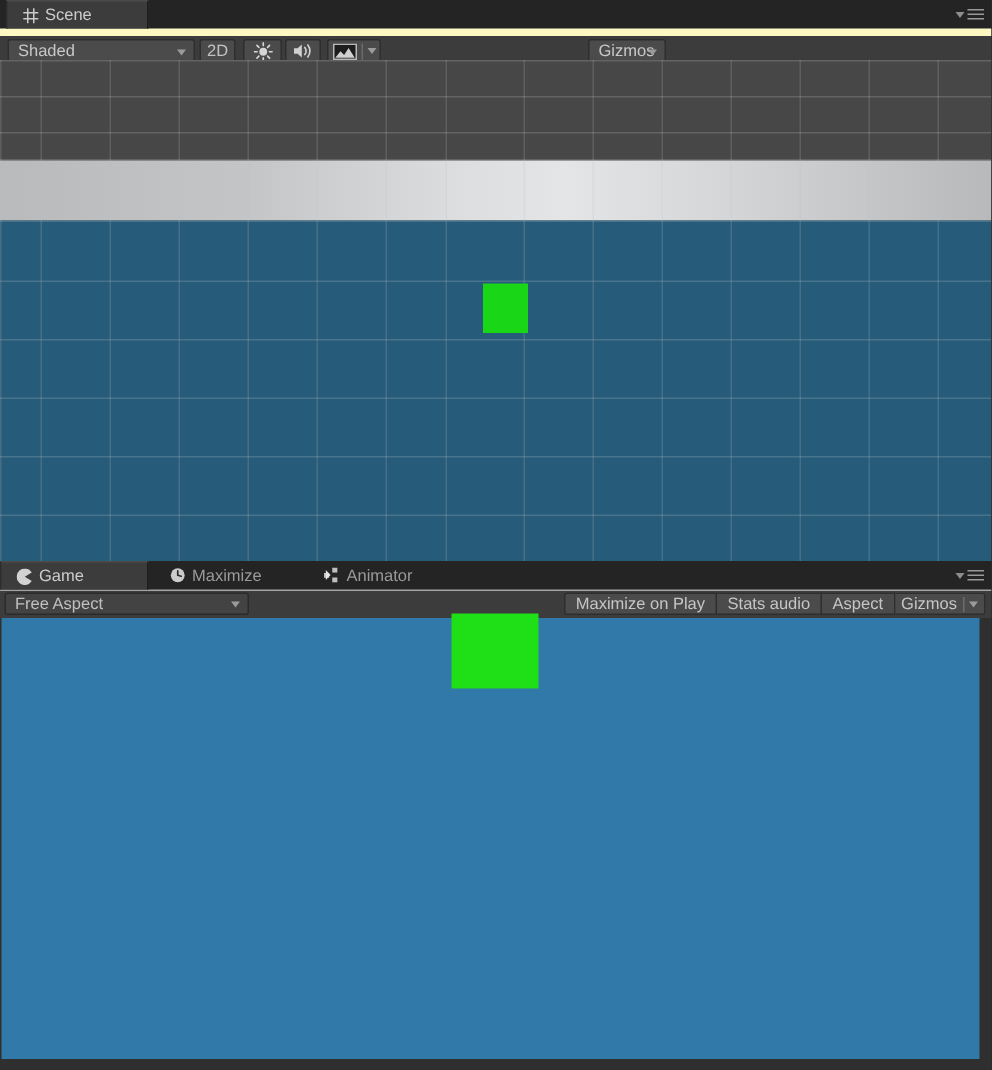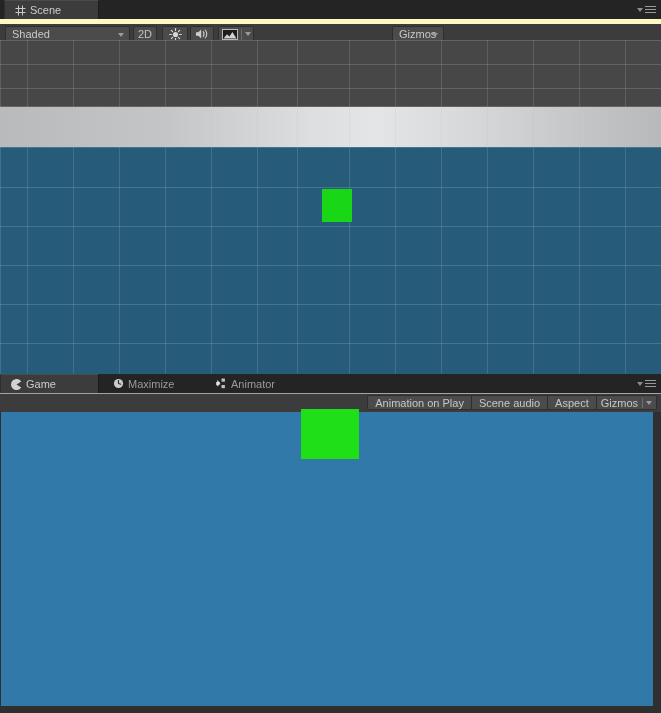--- a/index.html
+++ b/index.html
@@ -267,27 +267,31 @@
         <span class="caret"></span>
         <span class="lines">
             <i></i>
             <i></i>
             <i></i>
           </span>
       </div>
     </div>
 
     <div class="game-toolbar">
+      <div class="aspect-dd">
+        <span>Free Aspect</span>
+        <span class="arrow"></span>
+      </div>
 
       <div class="gt-group">
         <div class="gt-btn">
-          <span>Animation on Play</span>
+          <span>Maximize on Play</span>
         </div>
         <div class="gt-btn">
-          <span>Scene audio</span>
+          <span>Stats audio</span>
         </div>
         <div class="gt-btn">
           <span>Aspect</span>
         </div>
         <div class="gt-btn last">
           <span style="margin-right:4px;">Gizmos</span>
           <span class="sep"></span>
           <span class="dcar"></span>
         </div>
       </div>

